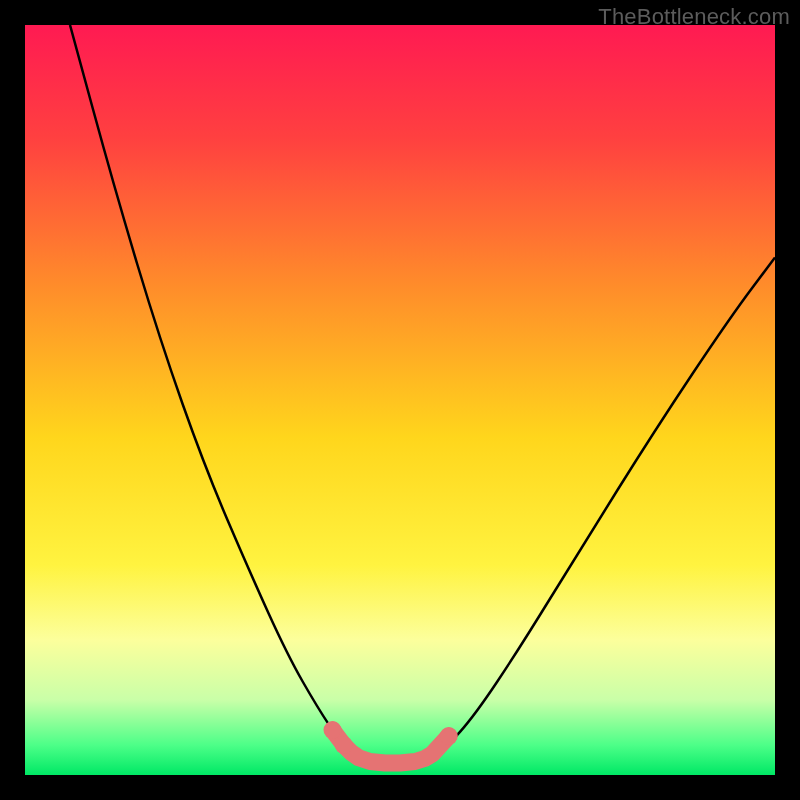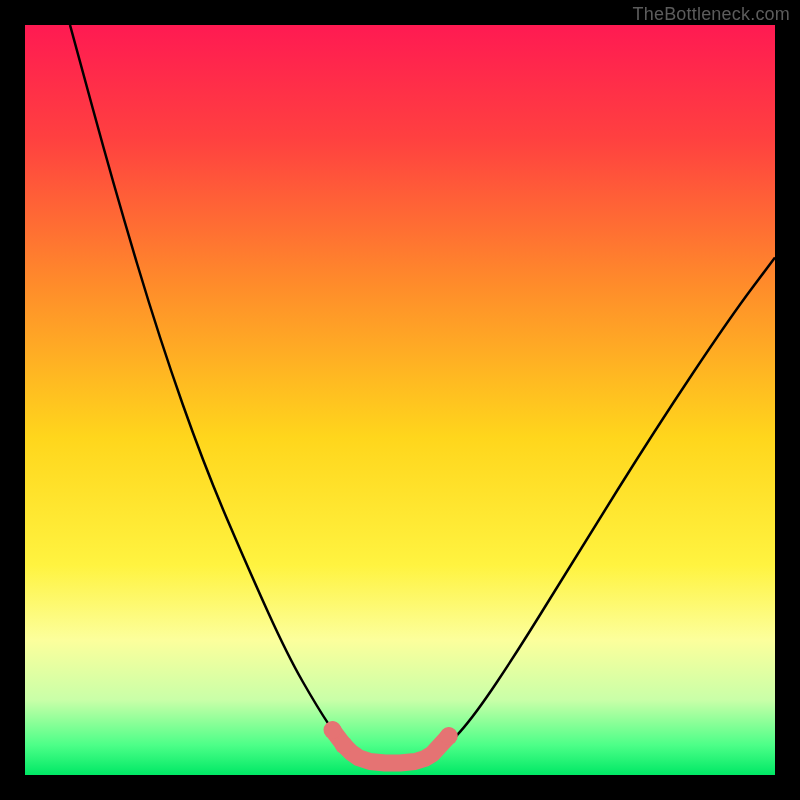--- a/index.html
+++ b/index.html
@@ -21,21 +21,21 @@
     left: 25px;
     top: 25px;
     width: 750px;
     height: 750px;
   }
   .watermark {
     position: absolute;
     top: 4px;
     right: 10px;
     font-family: Arial, Helvetica, sans-serif;
-    font-size: 18px;
+    font-size: 22px;
     font-weight: 500;
     color: #5c5c5c;
     letter-spacing: 0.2px;
   }
 </style>
 </head>
 <body>
 
 <div class="frame">
   <div class="plot-area">

